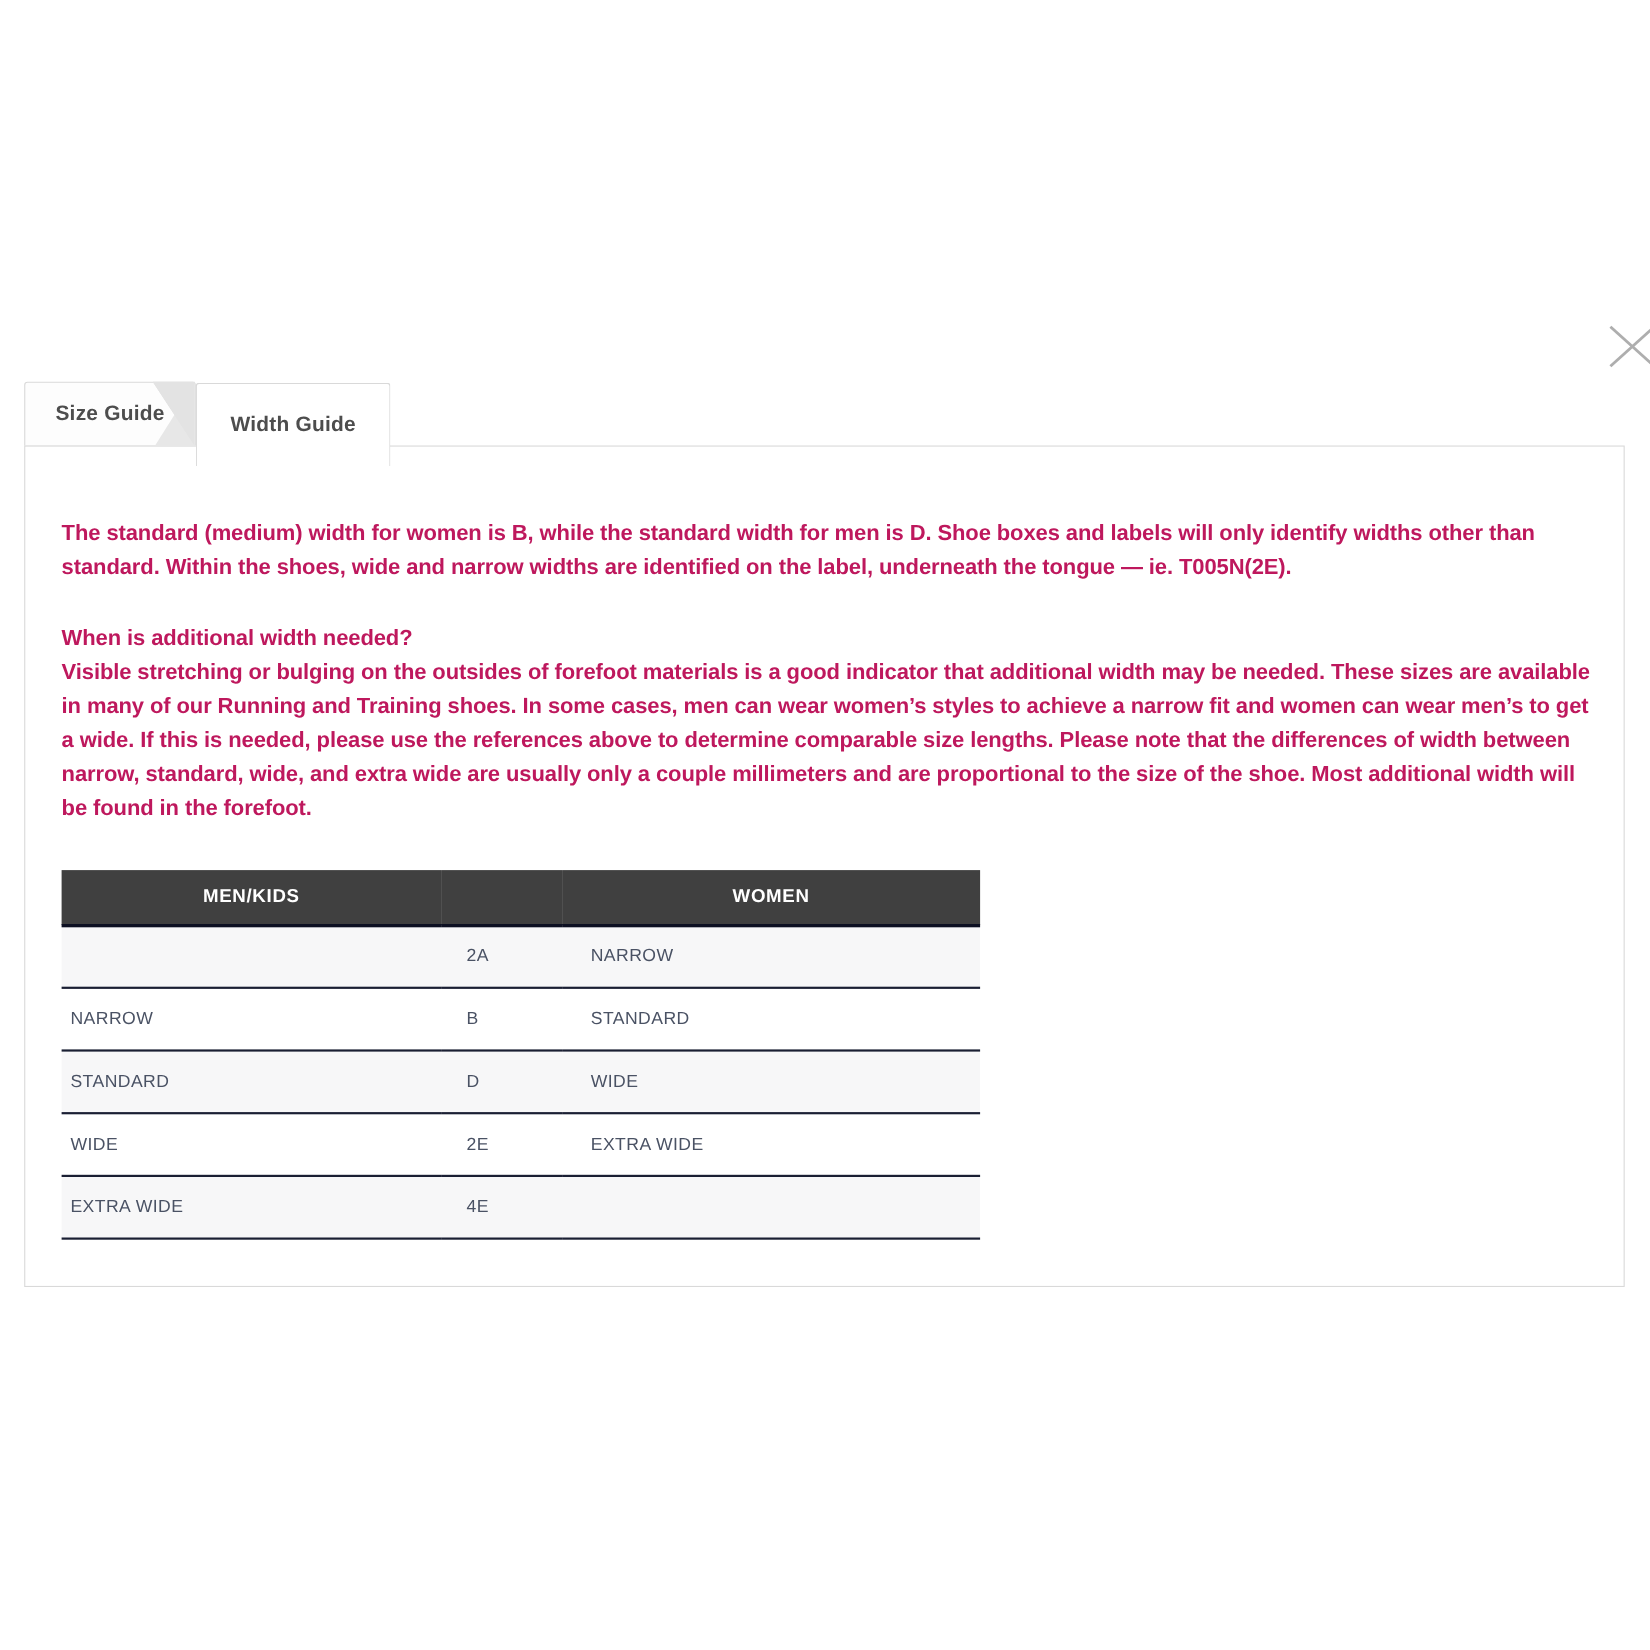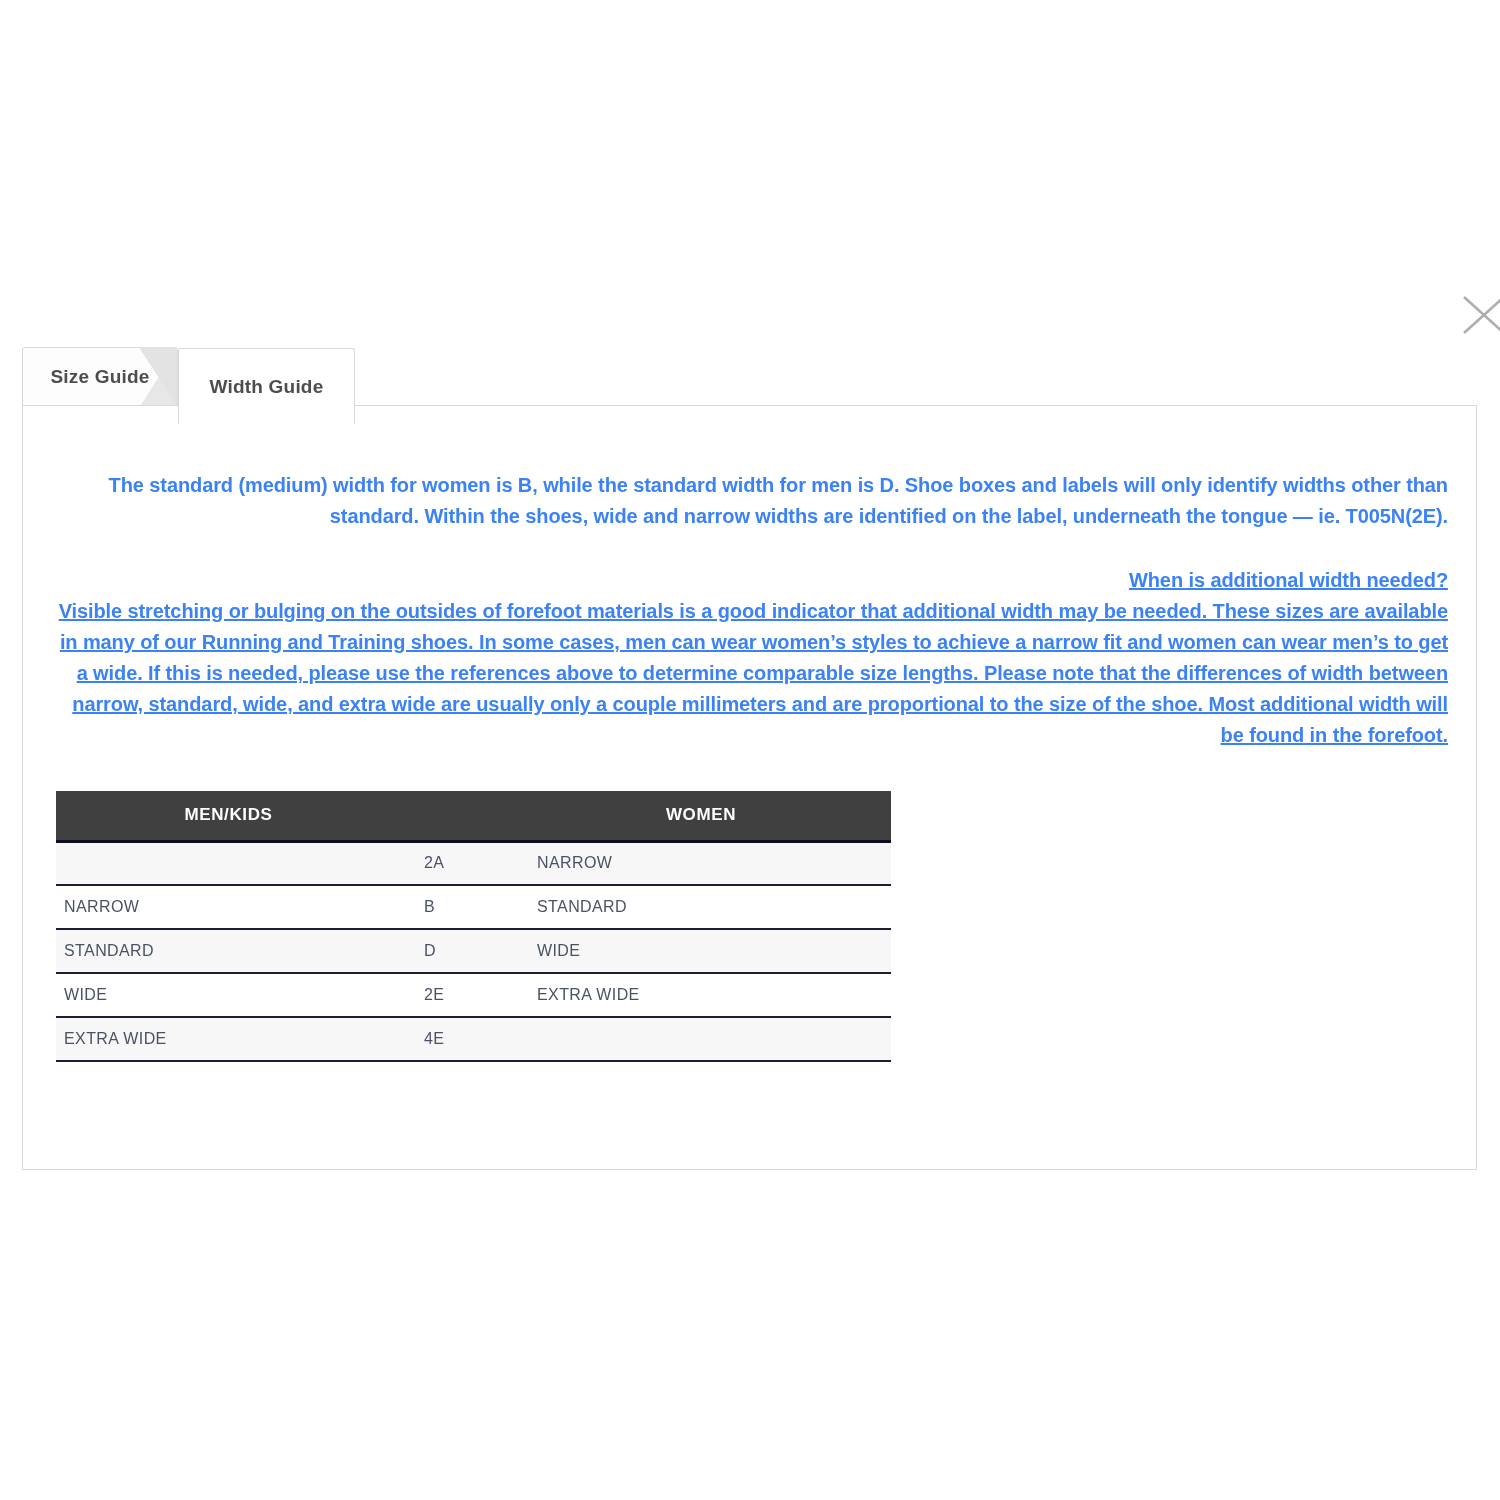--- a/index.html
+++ b/index.html
@@ -21,32 +21,32 @@
          }
   .tab-size .fold { position:absolute; right:0; bottom:0; width:36px; height:57px;
          background:#e7e7e7; clip-path:polygon(100% 0, 100% 100%, 0 100%); }
   .tab-width { left:178px; top:348px; width:177px; height:76px; z-index:3; border-bottom:none; }
 
   
   .panel { position:absolute; left:22px; top:405px; width:1455px; height:765px;
            background:#ffffff; border:1px solid #d9d9d9; z-index:2; }
   .content { padding:64px 30px 0 33px; }
 
-  .para { font-size:20px; font-weight:bold; color:#3b82f6; line-height:31px;
-          letter-spacing:-0.1px; width:1392px;text-align:right; }
+  .para { font-size:20px; font-weight:bold; color:#be185d; line-height:31px;
+          letter-spacing:-0.1px; width:1392px; }
   .para-1 { margin-bottom:33px; }
-  .para-2 { margin-bottom:40px;text-decoration:underline; }
+  .para-2 { margin-bottom:40px; }
   .q-line { display:block; }
 
   
   table.width-table { width:835px; border-collapse:collapse; table-layout:fixed; }
   .width-table thead th { background:#404040; color:#ffffff; height:50px;
           font-size:17px; font-weight:bold; letter-spacing:0.6px; text-align:center;
           border-bottom:3px solid #0d1022; }
-  .width-table tbody td { height:44px; font-size:16px; font-weight:normal; color:#4a5264;
+  .width-table tbody td { height:57px; font-size:16px; font-weight:normal; color:#4a5264;
           letter-spacing:0.4px; border-bottom:2px solid #1a1f33; text-align:left; }
   .width-table tbody tr:nth-child(odd) { background:#f7f7f8; }
   .width-table tbody tr:nth-child(even) { background:#ffffff; }
   td.c1 { padding-left:8px; }
   td.c2 { padding-left:23px; }
   td.c3 { padding-left:26px; }
 </style>
 </head>
 <body>
 

